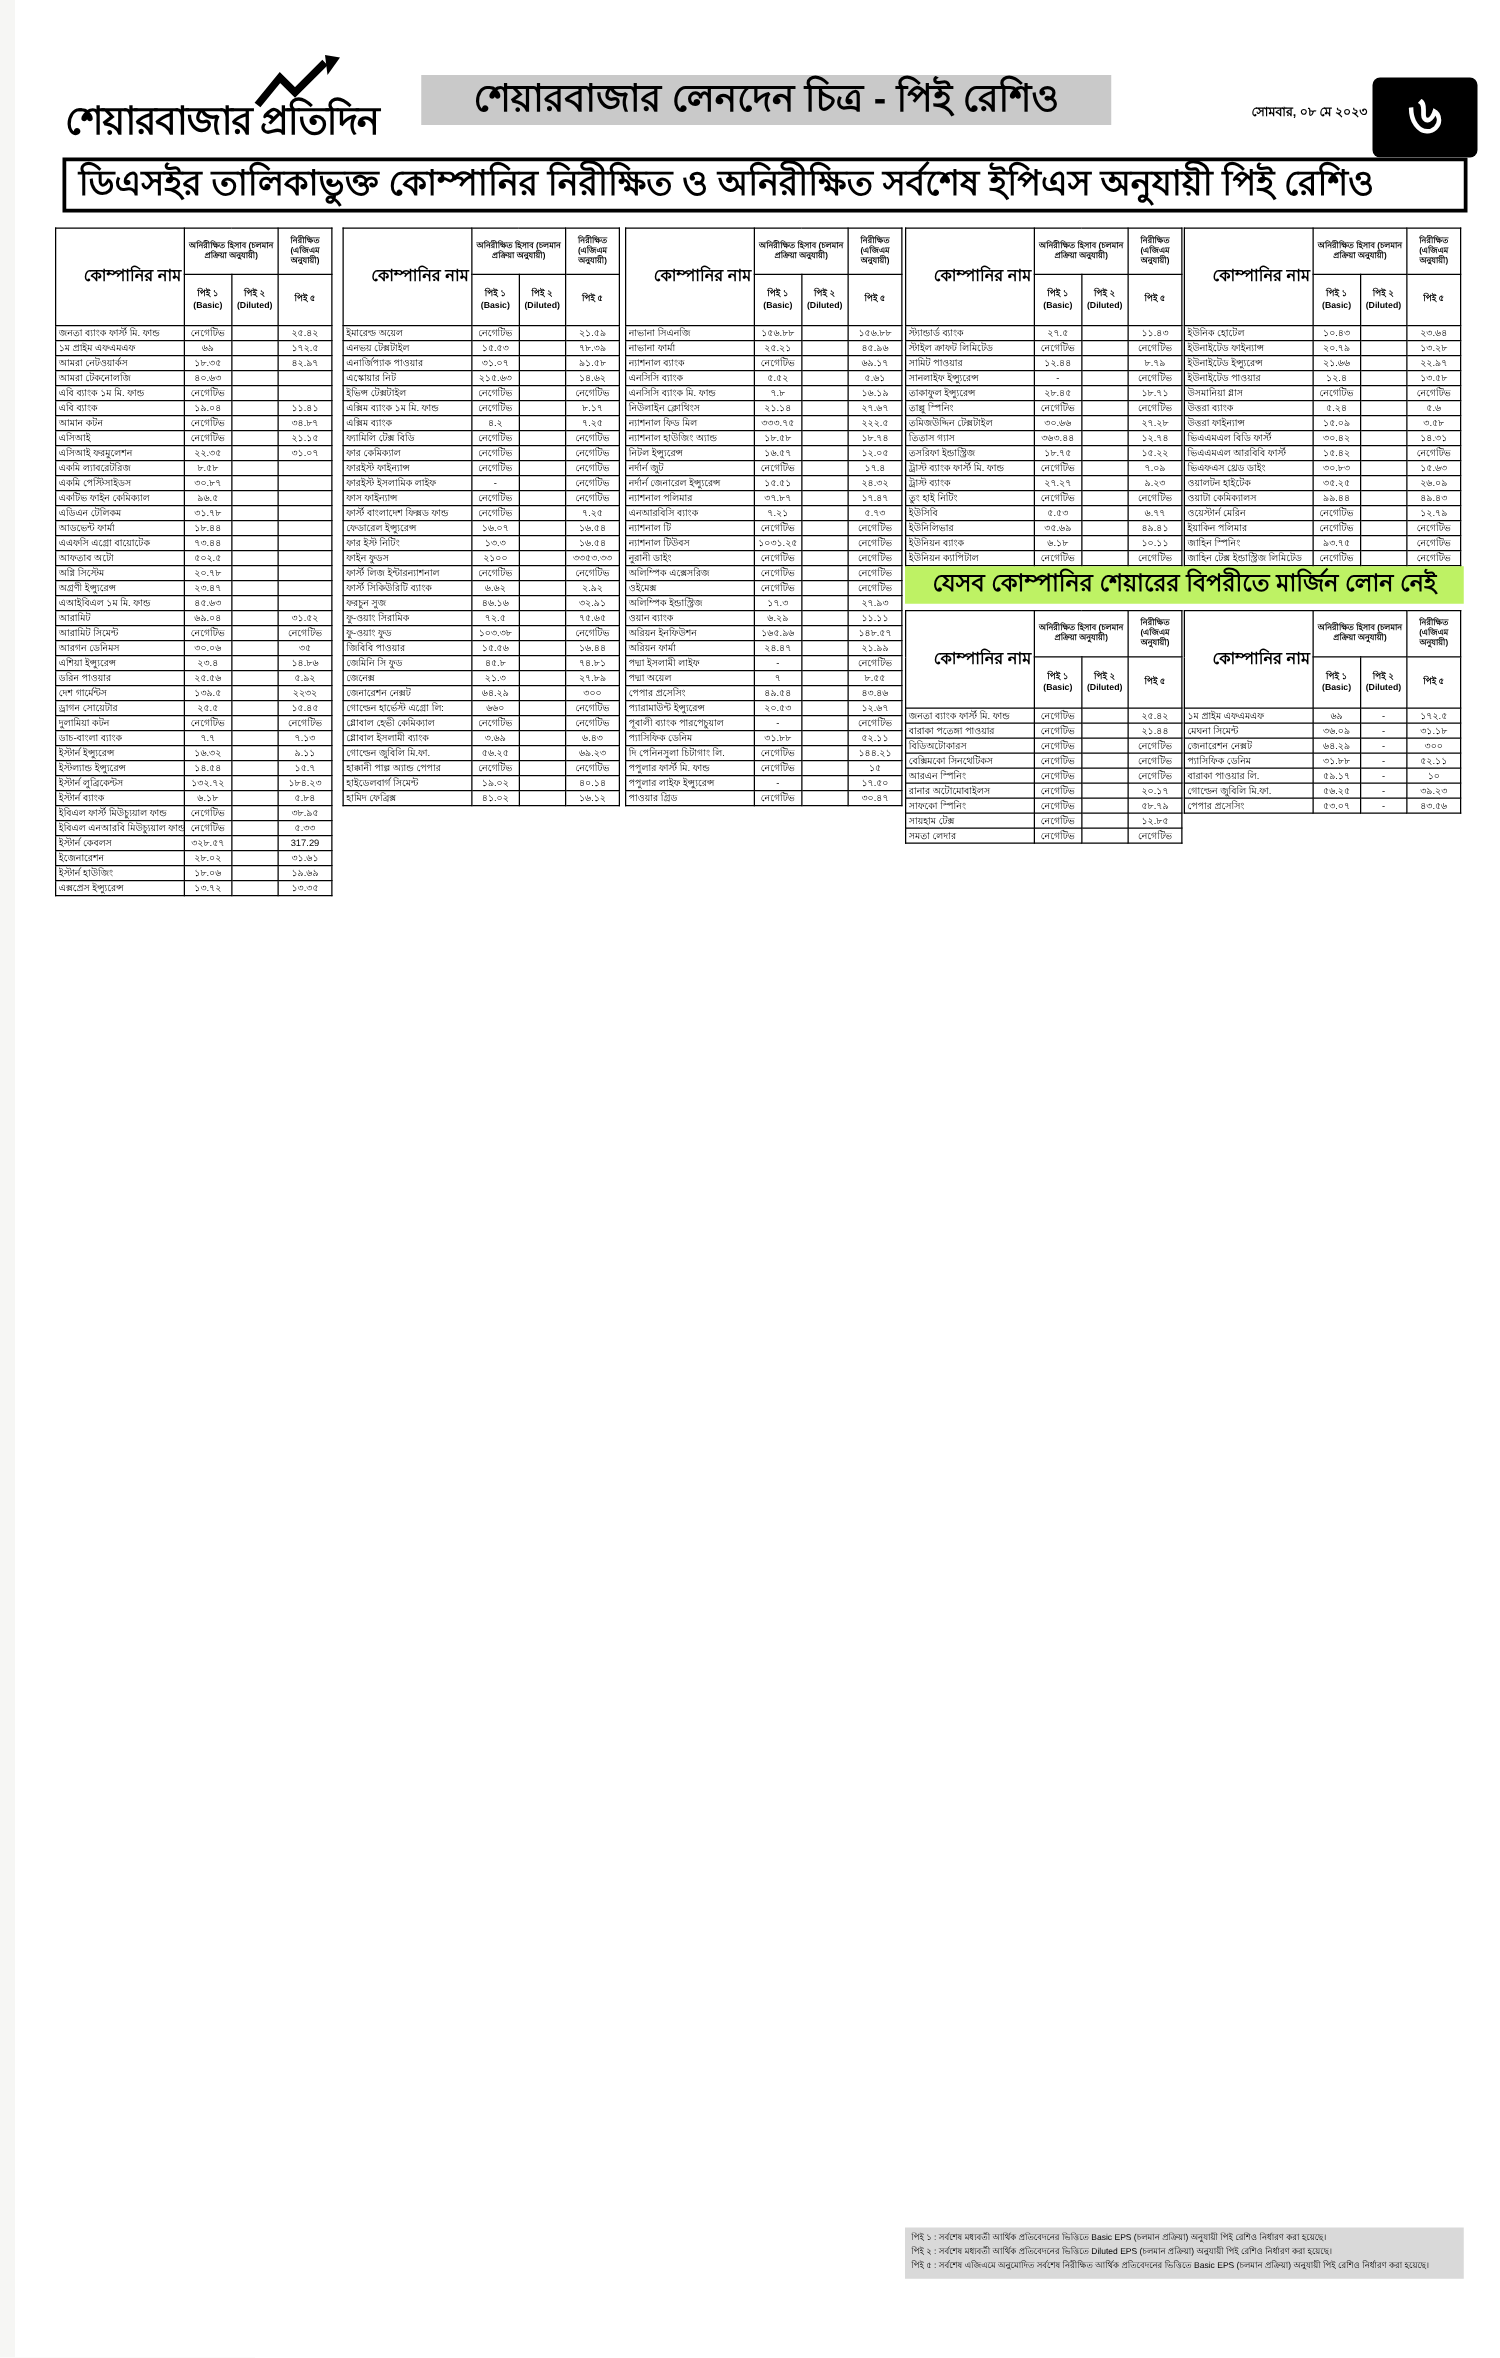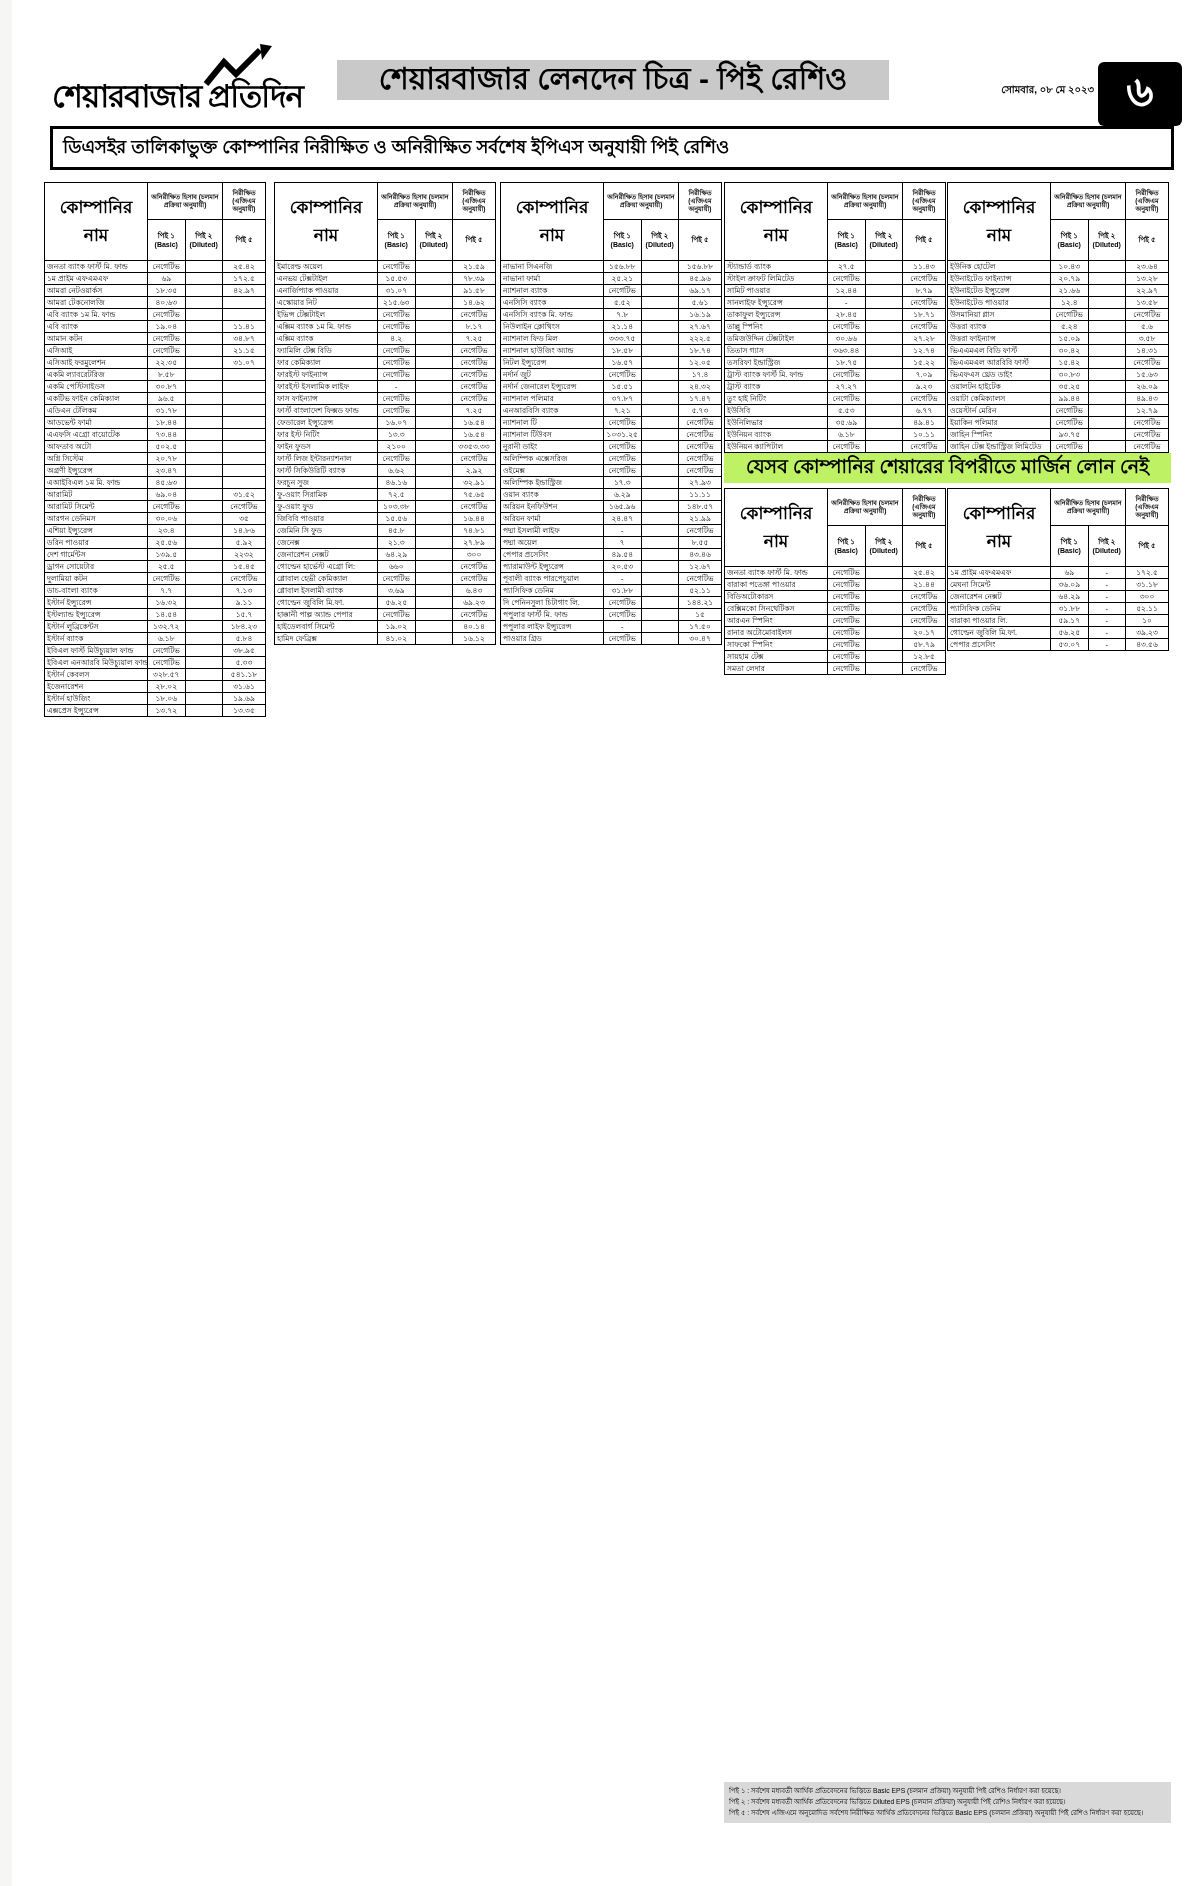--- a/index.html
+++ b/index.html
@@ -26,37 +26,37 @@
   .page-number-box{
     position:absolute;left:1086px;top:62px;width:84px;height:64px;background:#000;border-radius:6px;
     display:flex;align-items:center;justify-content:center;color:#fff;font-size:42px;font-weight:bold;
   }
 
   
   .subtitle-box{
     position:absolute;left:38px;top:126px;width:1124px;height:44px;
     border:3px solid #000;box-sizing:border-box;background:#fff;
     display:flex;align-items:center;padding-left:10px;
-    font-size:18px;font-weight:bold;white-space:nowrap;
+    font-size:28px;font-weight:bold;white-space:nowrap;
   }
 
   
   .tbl-col{position:absolute;width:224px;}
   .col-1{left:32px;top:182px;}
   .col-2{left:262px;top:182px;}
   .col-3{left:488px;top:182px;}
   .col-4{left:712px;top:182px;}
   .col-5{left:935px;top:182px;}
   .ml-1{left:712px;top:488px;}
   .ml-2{left:935px;top:488px;}
 
   table.pe{border-collapse:collapse;width:222px;table-layout:fixed;background:#fff;}
   table.pe th,table.pe td{border:1px solid #000;padding:0 2px;overflow:hidden;white-space:nowrap;}
   table.pe thead th{white-space:normal;}
-  .h-company{width:98px;font-size:17px;font-weight:bold;text-align:center;}
+  .h-company{width:98px;font-size:13px;font-weight:bold;text-align:right;}
   .h-group{font-size:6.5px;font-weight:bold;text-align:center;line-height:1.25;height:36px;}
   .h-sub{font-size:7px;font-weight:bold;text-align:center;height:40px;line-height:1.3;}
   .w-pe1{width:41px;}.w-pe2{width:41px;}.w-pe5{width:38px;}
   table.pe td{font-size:7.5px;height:11px;line-height:11px;}
   td.c-name{text-align:left;}
   td.c-pe1,td.c-pe2,td.c-pe5{text-align:center;}
 
   
   .margin-banner{
     position:absolute;left:712px;top:453px;width:447px;height:30px;background:#bef264;
@@ -305,21 +305,21 @@
           <tr>
             <td class="c-name">ইবিএল এনআরবি মিউচ্যুয়াল ফান্ড</td>
             <td class="c-pe1">নেগেটিভ</td>
             <td class="c-pe2"></td>
             <td class="c-pe5">৫.৩৩</td>
           </tr>
           <tr>
             <td class="c-name">ইস্টার্ন কেবলস</td>
             <td class="c-pe1">৩২৮.৫৭</td>
             <td class="c-pe2"></td>
-            <td class="c-pe5">৫৪১.১৮</td>
+            <td class="c-pe5">317.29</td>
           </tr>
           <tr>
             <td class="c-name">ইজেনারেশন</td>
             <td class="c-pe1">২৮.০২</td>
             <td class="c-pe2"></td>
             <td class="c-pe5">৩১.৬১</td>
           </tr>
           <tr>
             <td class="c-name">ইস্টার্ন হাউজিং</td>
             <td class="c-pe1">১৮.০৬</td>

